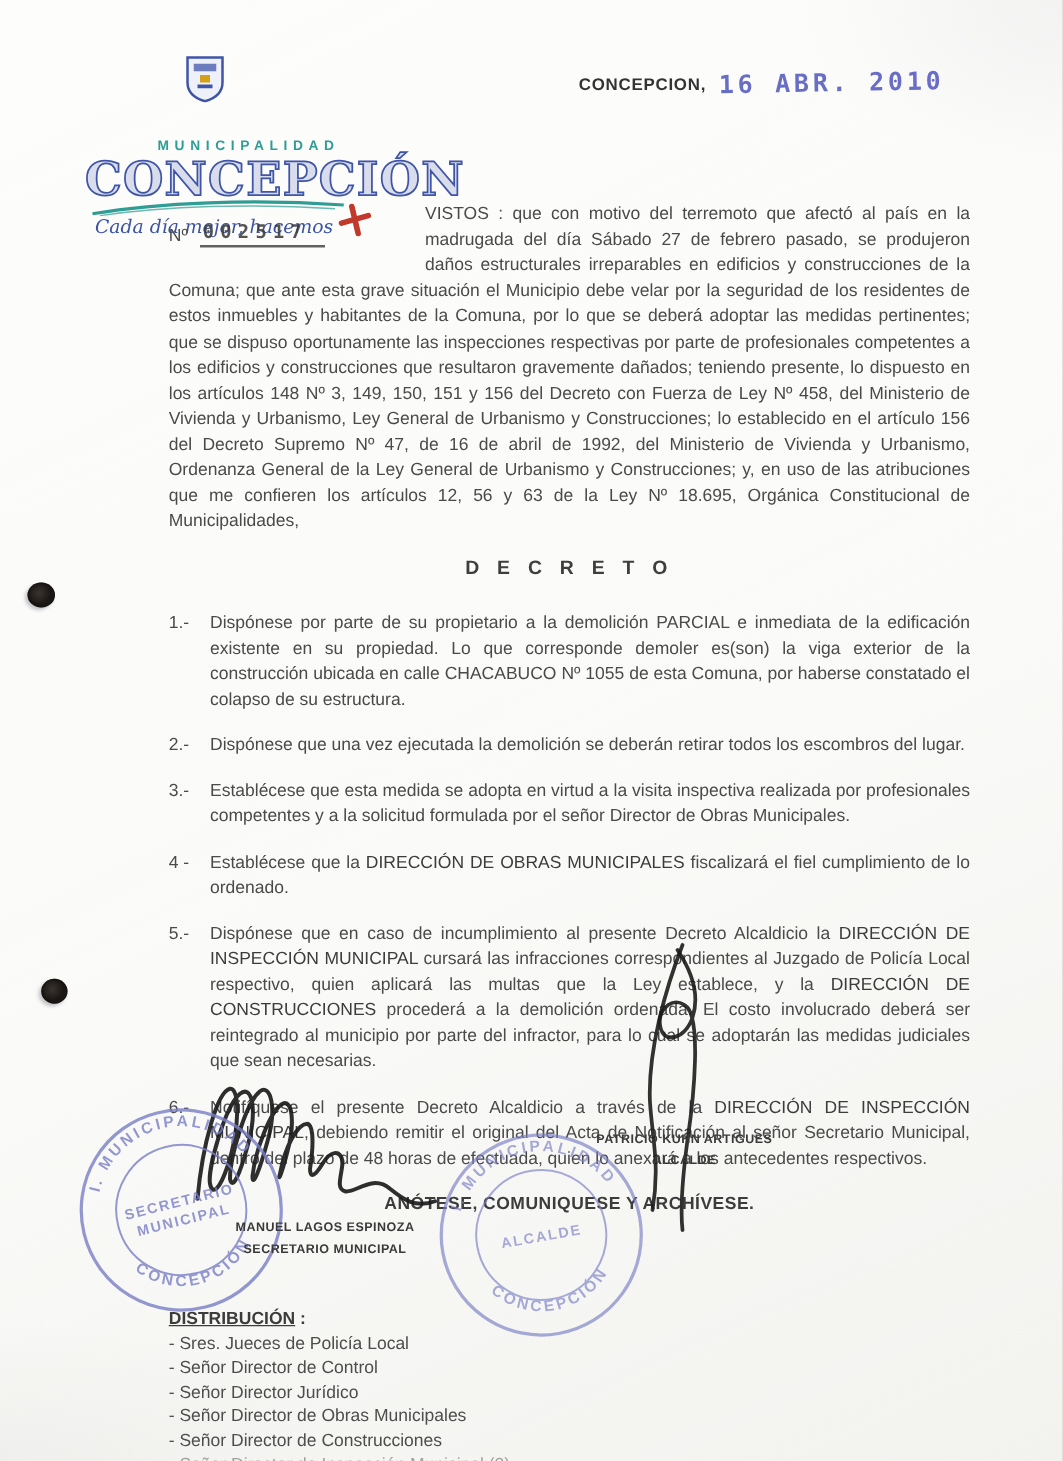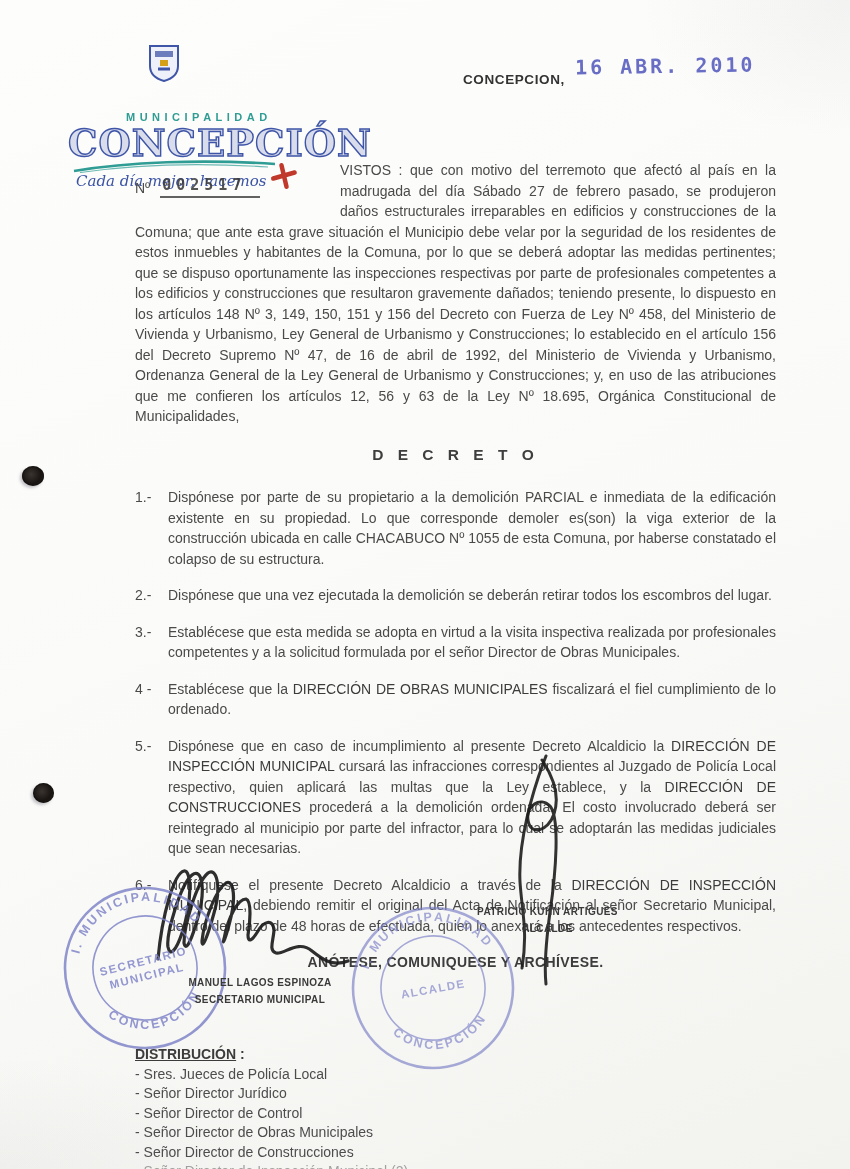--- a/index.html
+++ b/index.html
@@ -23,21 +23,21 @@
   .org{margin-left:58px;font-size:11px;font-weight:bold;letter-spacing:4.5px;color:#2f9d94;margin-top:29px;}
   .cityname{
     font-family:"DejaVu Serif",serif;font-size:37px;font-weight:bold;letter-spacing:1px;
     color:rgba(63,85,168,.18);-webkit-text-stroke:1.4px #3f55a8;line-height:40px;
   }
   .swoosh{display:block;margin:-4px 0 0 4px;}
   .tagline-row{display:flex;align-items:center;gap:2px;margin:-2px 0 0 8px;}
   .tagline{font-family:"DejaVu Serif",serif;font-style:italic;font-size:15px;color:#3b53a5;}
   
   .dateline{position:absolute;left:463px;top:60px;display:flex;align-items:flex-start;gap:10px;}
-  .place{font-size:13.5px;font-weight:bold;letter-spacing:.6px;color:#333;margin-top:12px;}
+  .place{font-size:13.5px;font-weight:bold;letter-spacing:.6px;color:#333;}
   .datestamp{font-family:"DejaVu Sans Mono",monospace;font-size:20px;font-weight:bold;
     letter-spacing:3px;color:#5a5fc0;transform:rotate(-1deg);margin-top:-6px;opacity:.9;}
   
   .col{position:absolute;left:135px;top:160px;width:641px;font-size:14px;line-height:20.5px;}
   .vistos{text-align:justify;}
   .numfloat{float:left;width:205px;height:42px;display:flex;align-items:flex-end;gap:10px;padding-bottom:4px;box-sizing:border-box;}
   .numlabel{font-size:14px;color:#4a4a4a;}
   .numstamp{font-family:"DejaVu Sans Mono",monospace;font-size:15px;font-weight:bold;letter-spacing:5px;
     color:#3d3d3d;border-bottom:2px solid #4d4d4d;padding:0 14px 1px 2px;opacity:.88;}
   .decreto{clear:both;text-align:center;font-weight:bold;font-size:15.5px;letter-spacing:5px;
@@ -190,23 +190,23 @@
   </div>
 
   <div class="dist">
     <div class="dist-h">
       <span class="u">DISTRIBUCIÓN</span><span> :</span>
     </div>
     <div class="dist-list">
 
         <div class="dist-item">- Sres.  Jueces de Policía Local</div>
 
+        <div class="dist-item">- Señor Director de Control</div>
+
         <div class="dist-item">- Señor Director Jurídico</div>
-
-        <div class="dist-item">- Señor Director de Control</div>
 
         <div class="dist-item">- Señor Director de Obras Municipales</div>
 
         <div class="dist-item">- Señor Director de Construcciones</div>
 
         <div class="dist-item">- Señor Director de Inspección Municipal (2)</div>
       </div>
   </div>
 
 </div>

